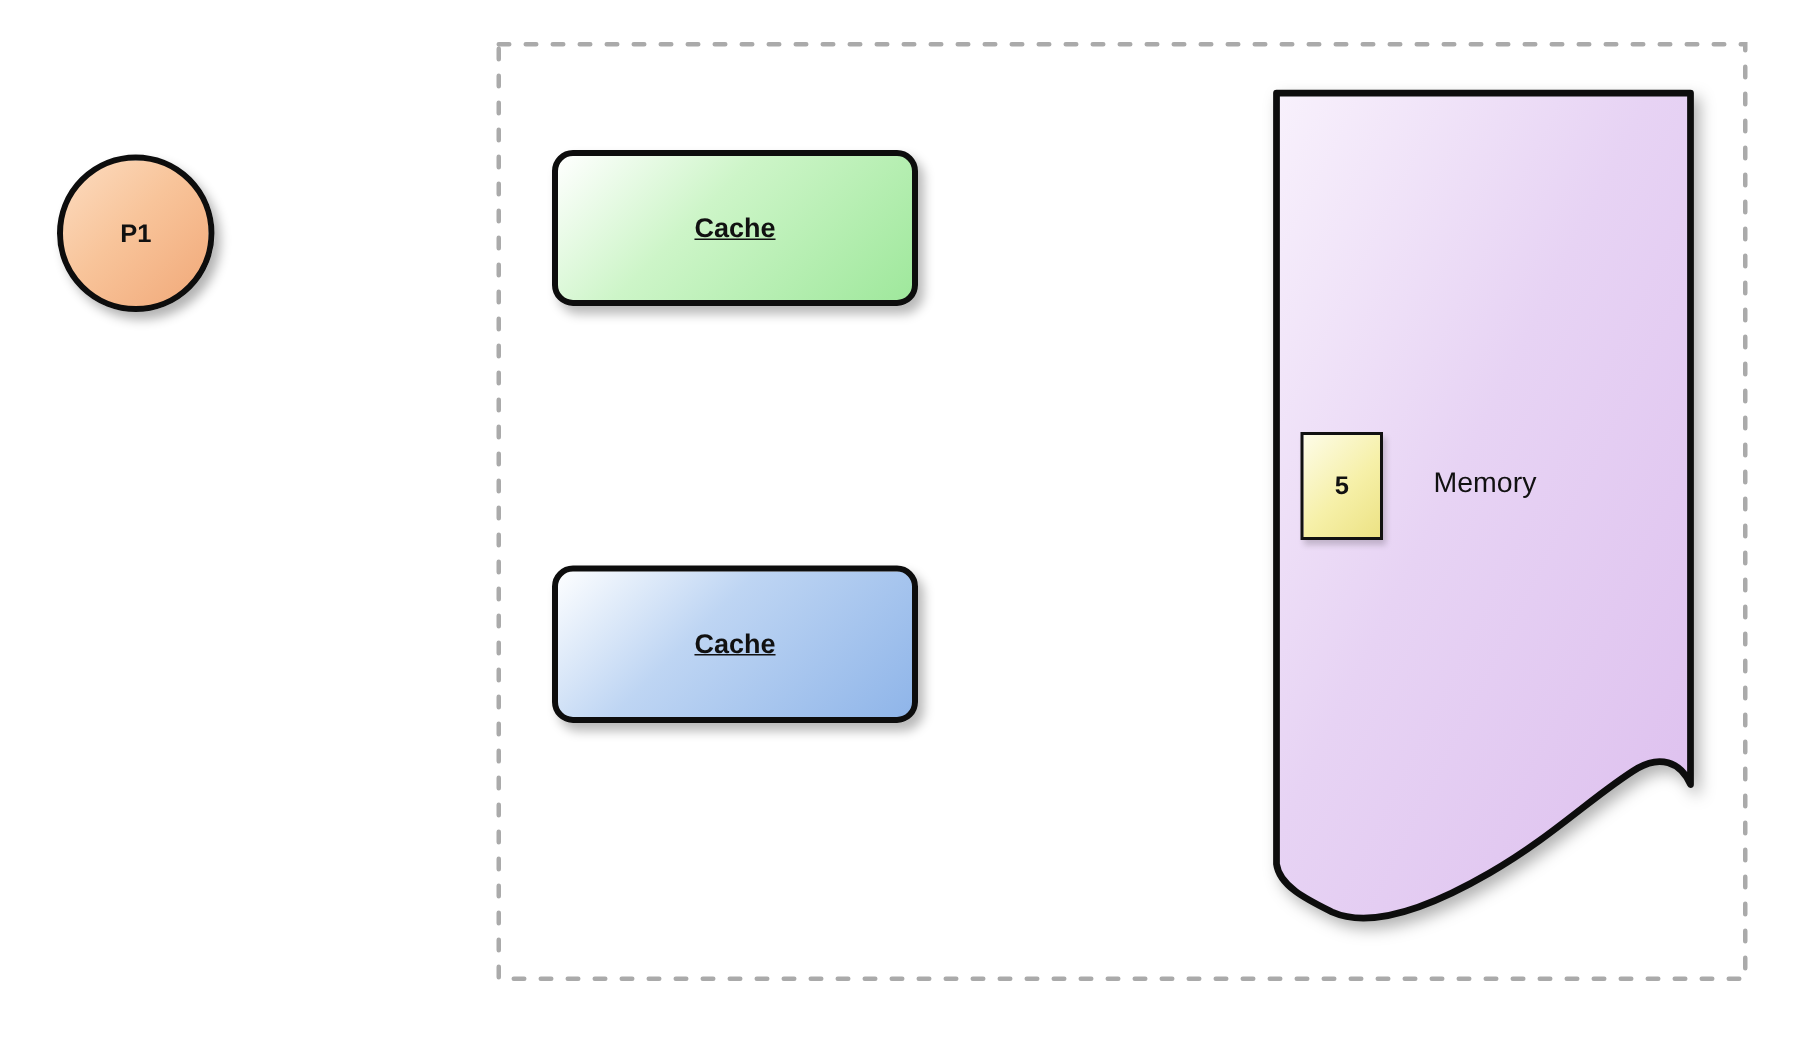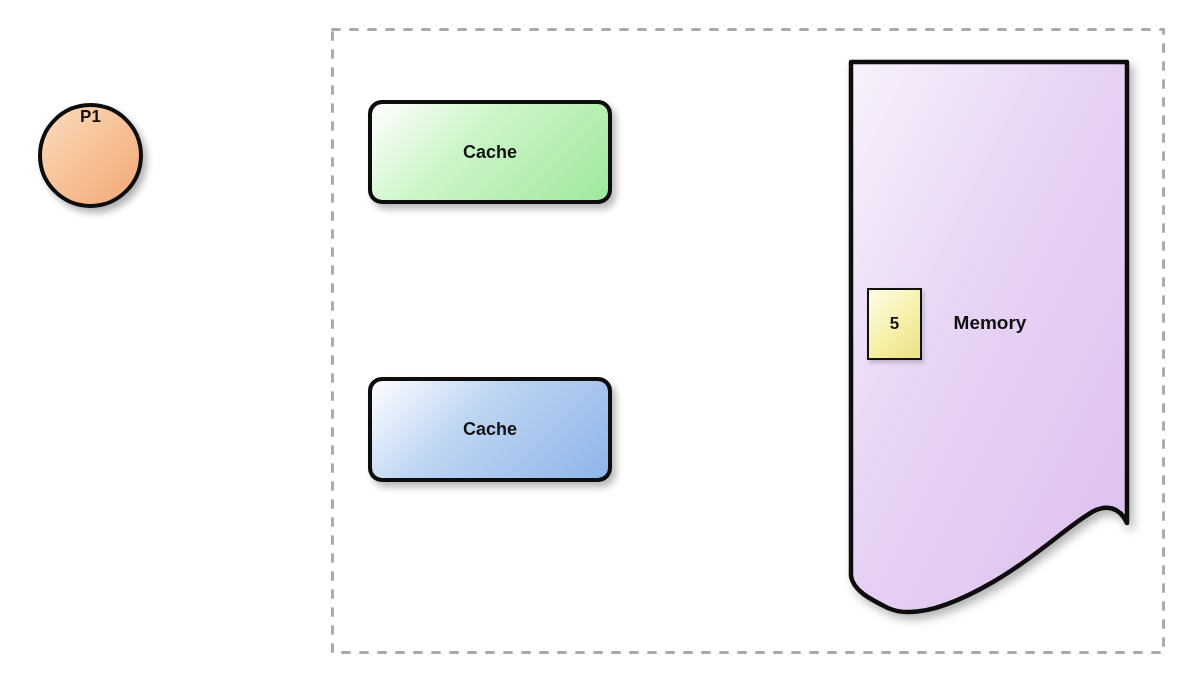--- a/index.html
+++ b/index.html
@@ -30,21 +30,21 @@
   .processor {
     position: absolute;
     width: 105px;
     height: 105px;
     box-sizing: border-box;
     border: 4px solid #0d0d0d;
     border-radius: 50%;
     background: linear-gradient(135deg, #fcdcc0 0%, #f8c49a 45%, #f1a878 100%);
     box-shadow: 4px 5px 7px rgba(0,0,0,0.30);
     display: flex;
-    align-items: flex-start;
+    align-items: center;
     justify-content: center;
     font-size: 17px;
     font-weight: 700;
     color: #111111;
   }
   .processor.p1 { left: 38px; top: 103px; }
   .processor.p2 { left: 38px; top: 377px; }
 
   
   .cache {
@@ -55,20 +55,21 @@
     box-sizing: border-box;
     border: 4px solid #0d0d0d;
     border-radius: 14px;
     box-shadow: 4px 5px 7px rgba(0,0,0,0.28);
     display: flex;
     align-items: center;
     justify-content: center;
     font-size: 18px;
     font-weight: 700;
     color: #111111;
+    text-decoration: underline;
   }
   .cache.green {
     top: 100px;
     background: linear-gradient(135deg, #ffffff 0%, #cdf5c8 40%, #9fe89c 100%);
   }
   .cache.blue {
     top: 377px;
     height: 105px;
     background: linear-gradient(135deg, #fdfeff 0%, #bed5f3 40%, #8fb5e9 100%);
   }
@@ -104,21 +105,21 @@
     font-weight: 700;
     color: #111111;
   }
   .memory-label {
     position: absolute;
     left: 944px;
     top: 312px;
     width: 92px;
     text-align: center;
     font-size: 19px;
-    font-weight: 700;
+    font-weight: 400;
     color: #111111;
   }
 </style>
 </head>
 <body>
 
 <div id="canvas">
 
   <svg class="boundary-svg" viewBox="0 0 838 630" xmlns="http://www.w3.org/2000/svg">
     <rect x="3.5" y="3.5" width="831" height="623" fill="none" stroke="#aaaaaa" stroke-width="3" stroke-dasharray="7 11" stroke-linecap="round"></rect>

